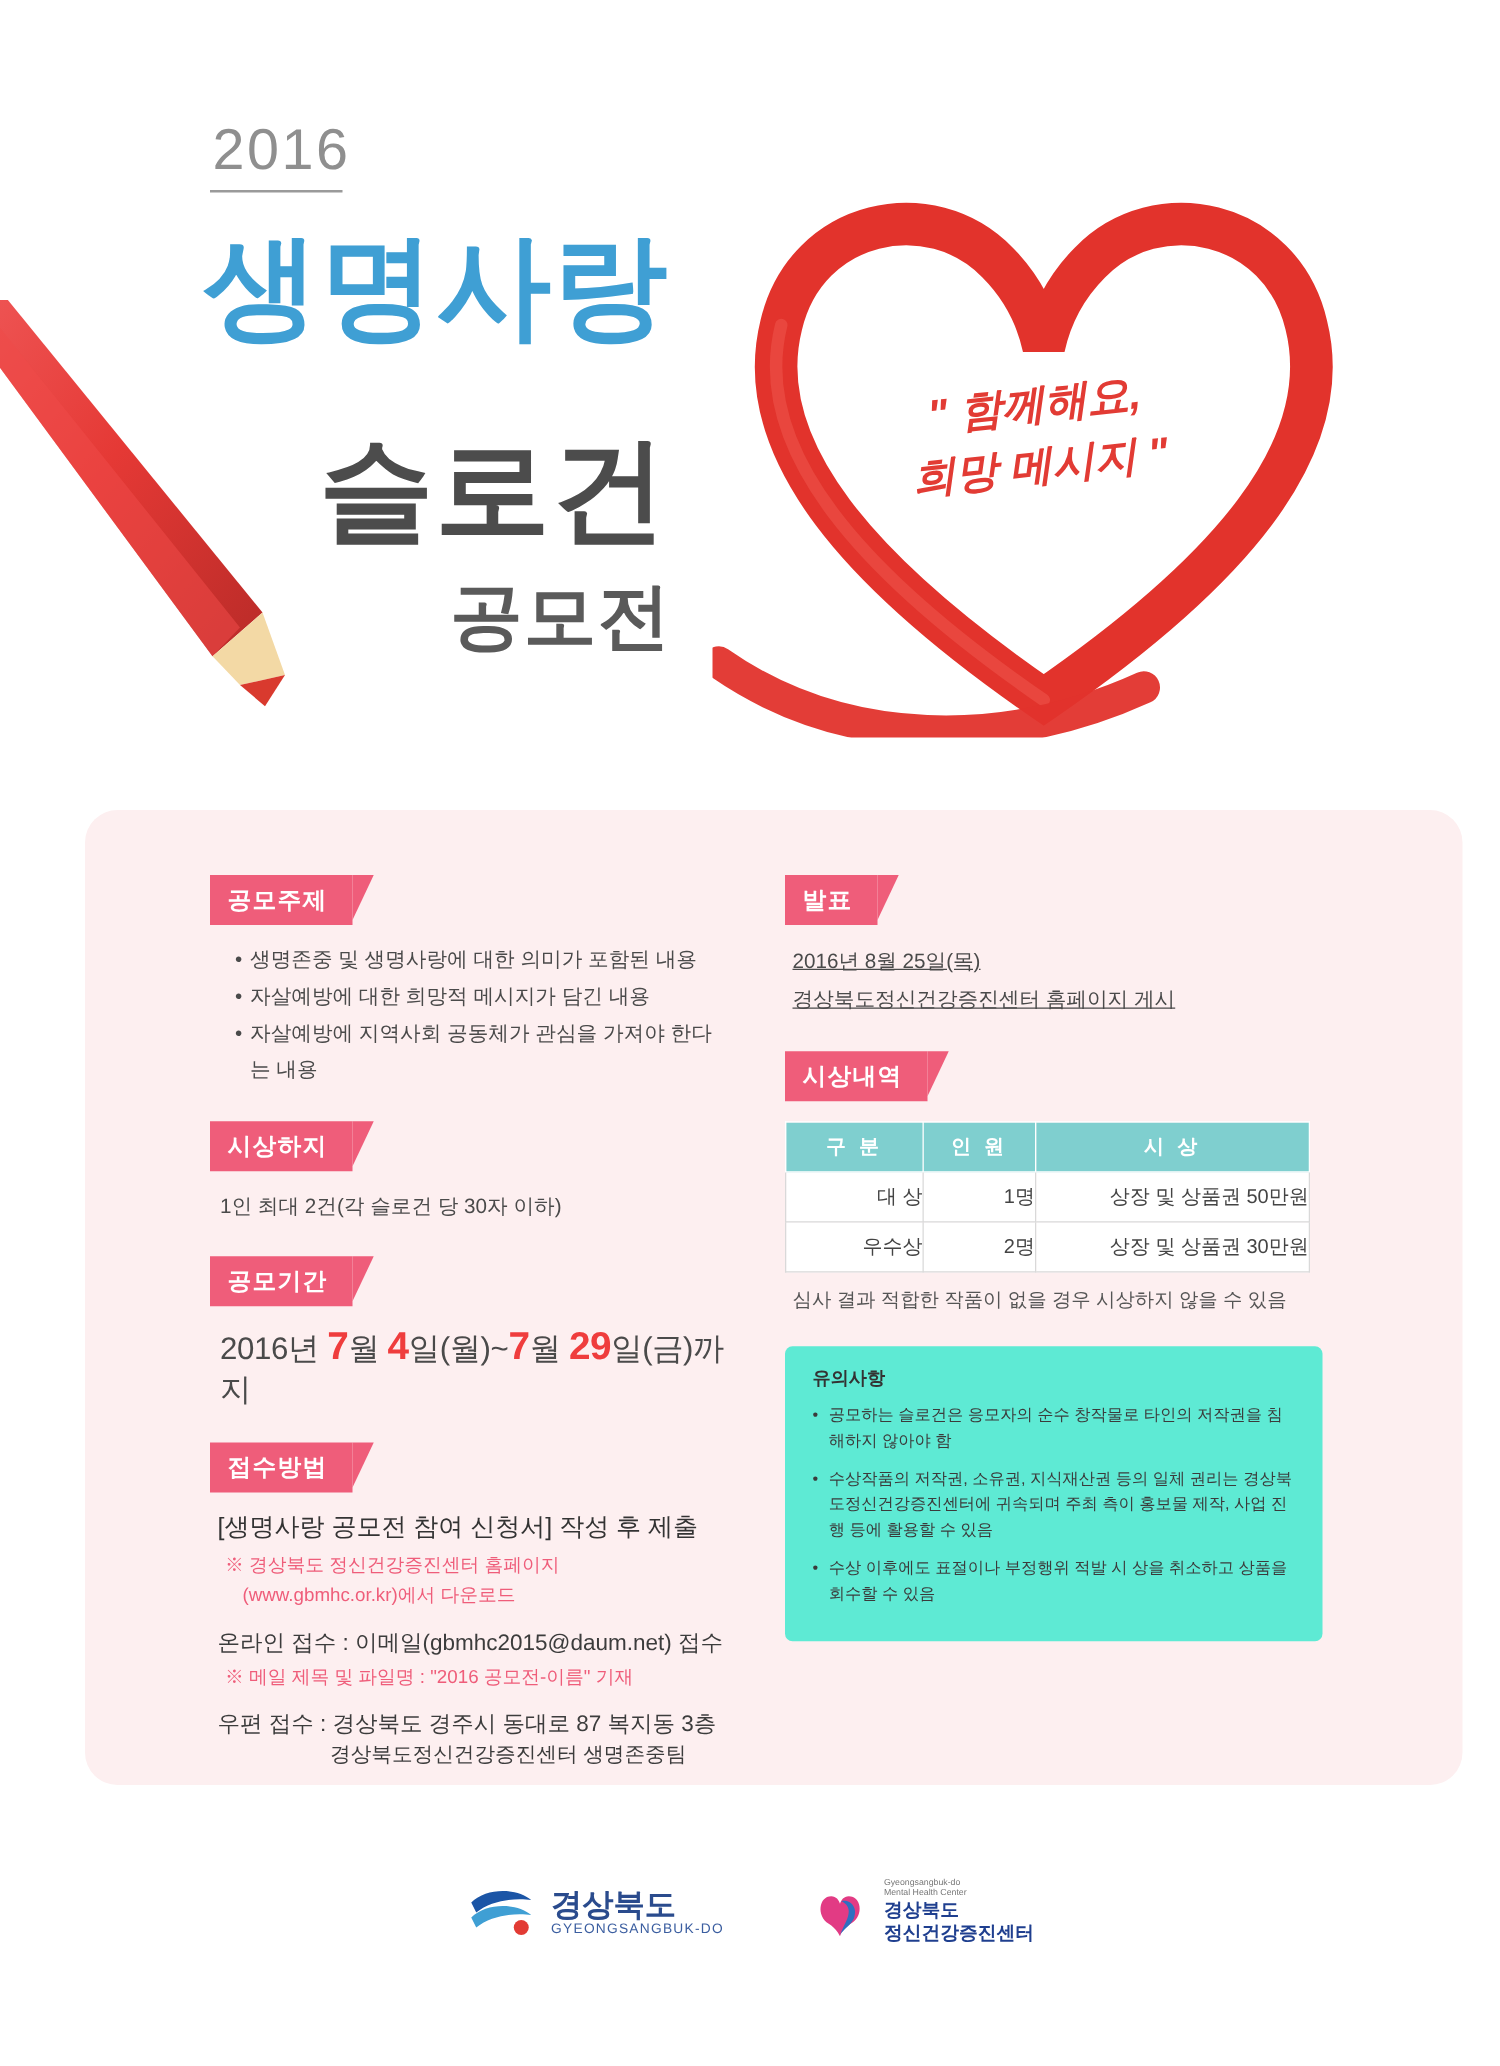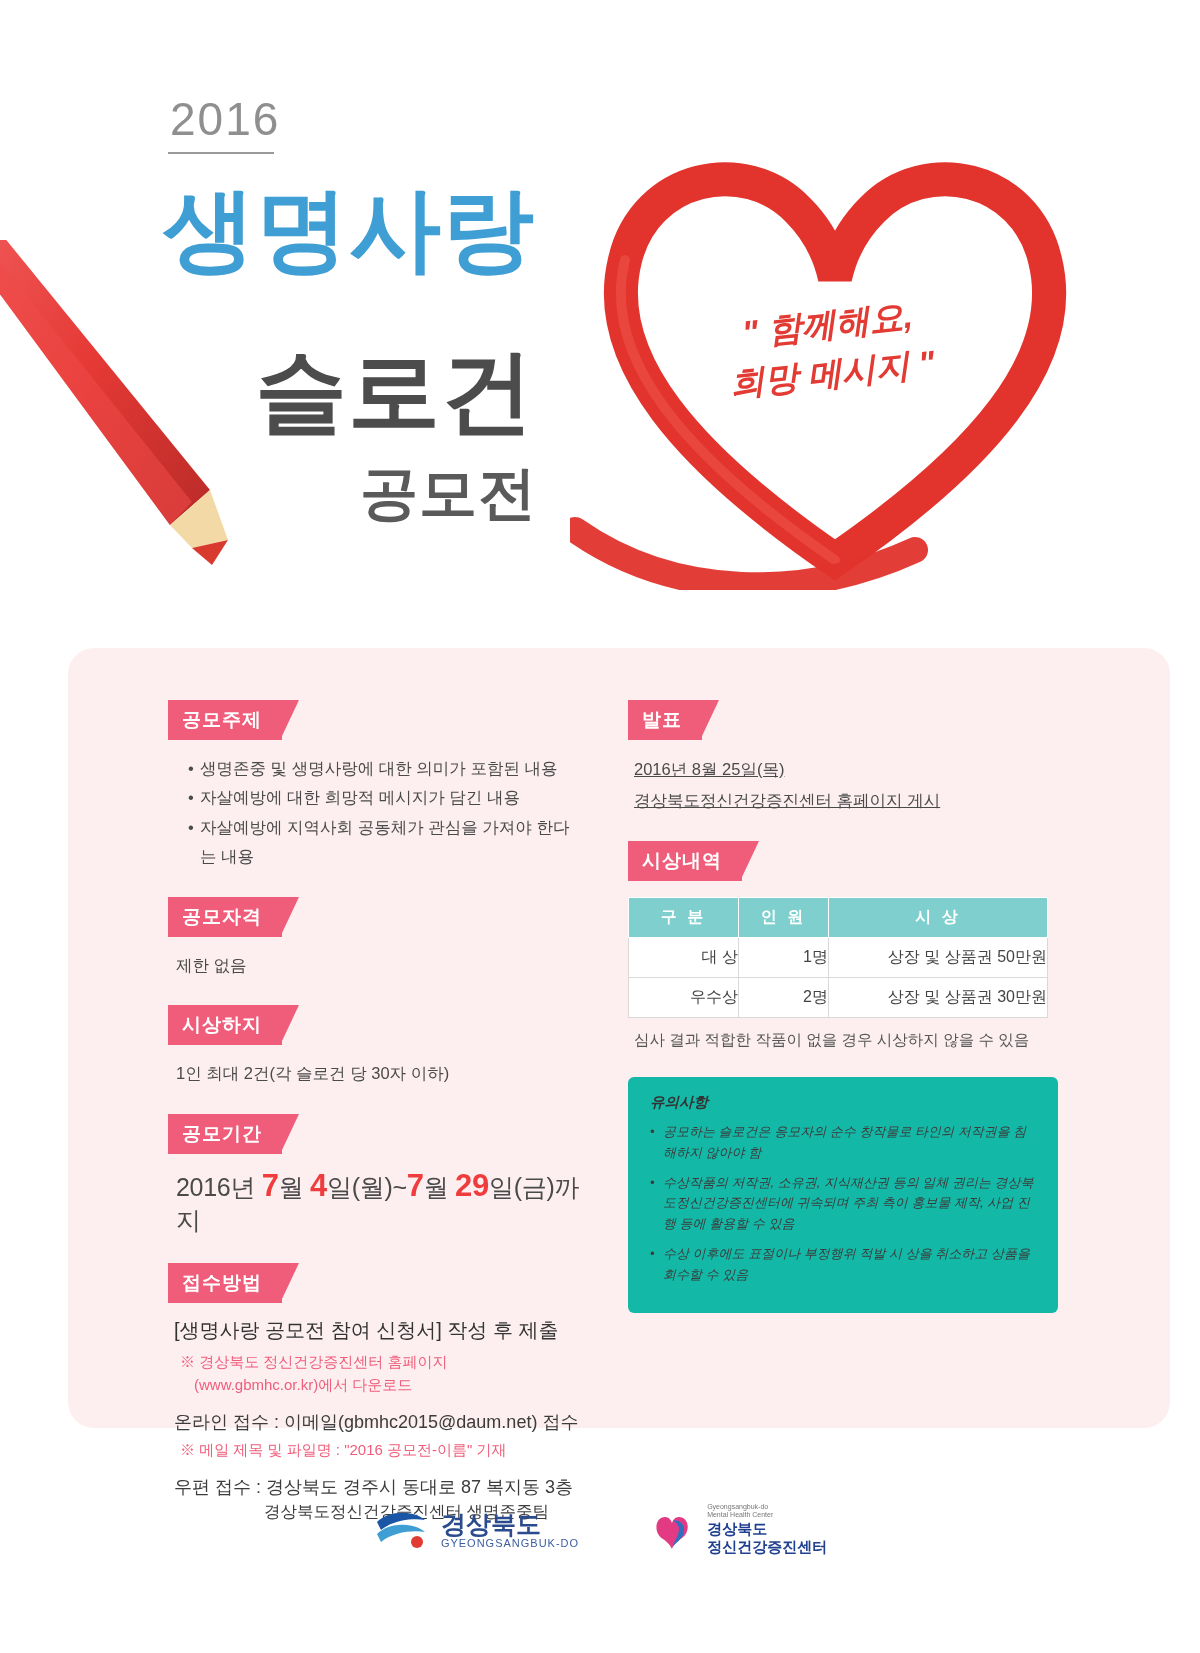--- a/index.html
+++ b/index.html
@@ -241,25 +241,24 @@
     color: #555;
     margin-top: 12px;
     padding-left: 6px;
   }
 
   .contact-line { font-size: 16.5px; color: #4a4a4a; padding-left: 6px; line-height: 1.9; }
   .contact-tel { font-size: 21px; color: #2f2f2f; padding-left: 6px; margin-top: 4px; letter-spacing: 0.5px; }
 
   .cautions {
     margin-top: 26px;
-    background: #14b8a6;
+    background: #5eead4;
     border-radius: 6px;
     padding: 16px 20px 18px 22px;
     width: 430px;
-    font-style: italic;
   }
   .cautions h4 {
     margin: 0 0 10px 0;
     font-size: 14.5px;
     color: #333;
     font-weight: 700;
   }
   .cautions ul { margin: 0; padding: 0; list-style: none; }
   .cautions li {
     position: relative;
@@ -339,24 +338,20 @@
 
         <div class="blk">
           <div class="ribbon">공모주제</div>
           <ul class="bullets">
             <li>생명존중 및 생명사랑에 대한 의미가 포함된 내용</li>
             <li>자살예방에 대한 희망적 메시지가 담긴 내용</li>
             <li>자살예방에 지역사회 공동체가 관심을 가져야 한다는 내용</li>
           </ul>
         </div>
 
-        <div class="blk">
-          <div class="ribbon">공모자격</div>
-          <div class="plain">제한 없음</div>
-        </div>
 
         <div class="blk">
           <div class="ribbon">시상하지</div>
           <div class="plain">1인 최대 2건(각 슬로건 당 30자 이하)</div>
         </div>
 
         <div class="blk">
           <div class="ribbon">공모기간</div>
           <div class="period">
             <span>2016년 </span><span class="red">7</span><span>월 </span><span class="red">4</span><span>일(월)~</span><span class="red">7</span><span>월 </span><span class="red">29</span><span>일(금)까지</span>

